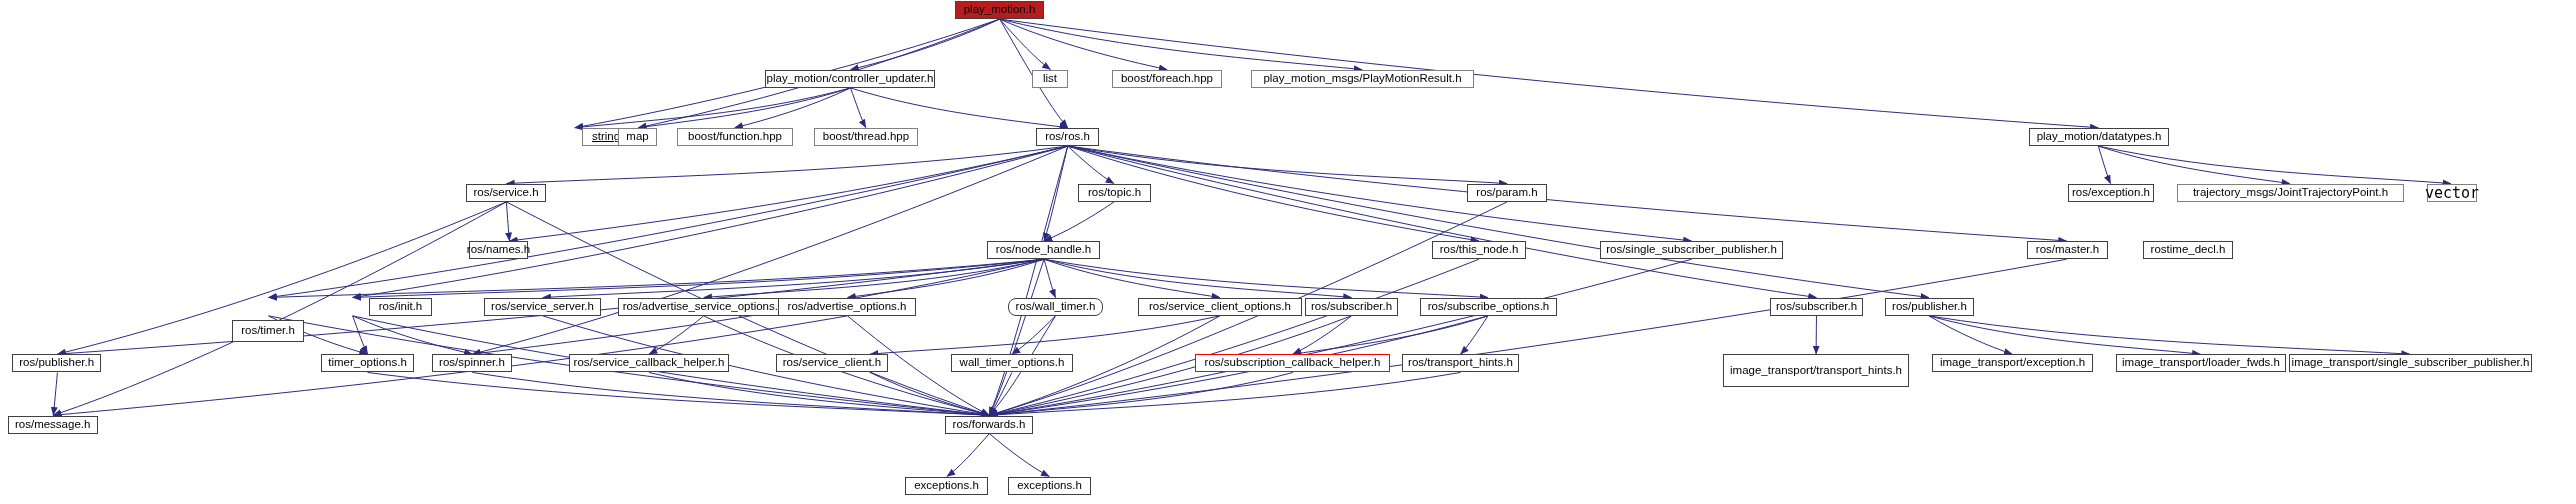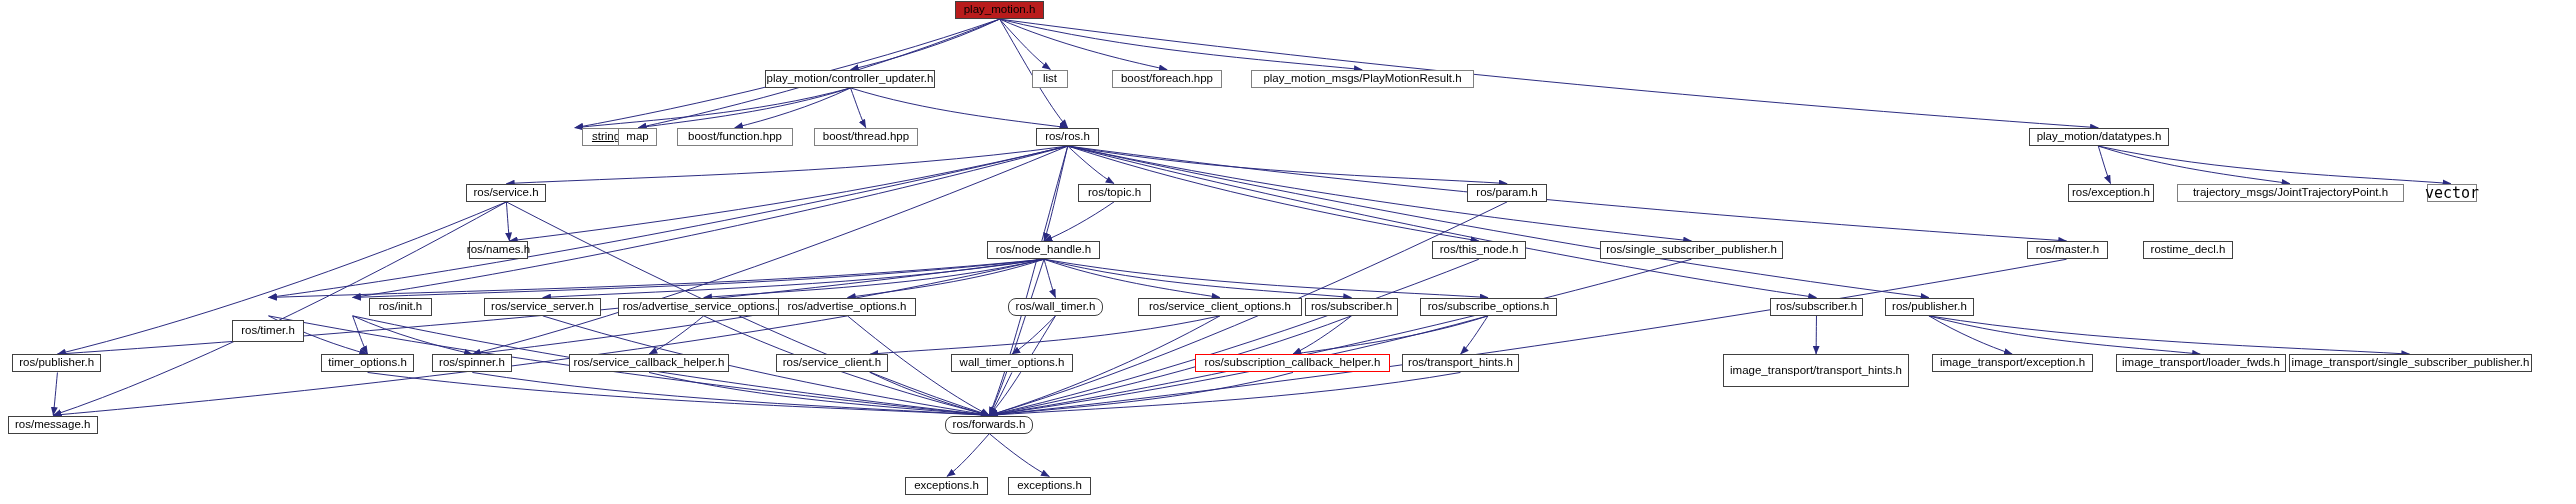--- a/index.html
+++ b/index.html
@@ -254,21 +254,21 @@
     </div>
     <div class="node solid" style="left: 2116px; top: 354px; width: 170px; height: 18.4px;">
       <span>image_transport/loader_fwds.h</span>
     </div>
     <div class="node solid" style="left: 2289px; top: 354px; width: 243px; height: 18.4px;">
       <span>image_transport/single_subscriber_publisher.h</span>
     </div>
     <div class="node solid" style="left: 7.7px; top: 416px; width: 90px; height: 18.4px;">
       <span>ros/message.h</span>
     </div>
-    <div class="node solid" style="left: 945px; top: 416px; width: 88px; height: 18.4px; border-radius: 8px;">
+    <div class="node solid" style="left: 945px; top: 416px; width: 88px; height: 18.4px;">
       <span>ros/forwards.h</span>
     </div>
     <div class="node solid" style="left: 905px; top: 477px; width: 83px; height: 18.4px;">
       <span>exceptions.h</span>
     </div>
     <div class="node solid" style="left: 1008px; top: 477px; width: 83px; height: 18.4px;">
       <span>exceptions.h</span>
     </div>
   </div>
 

